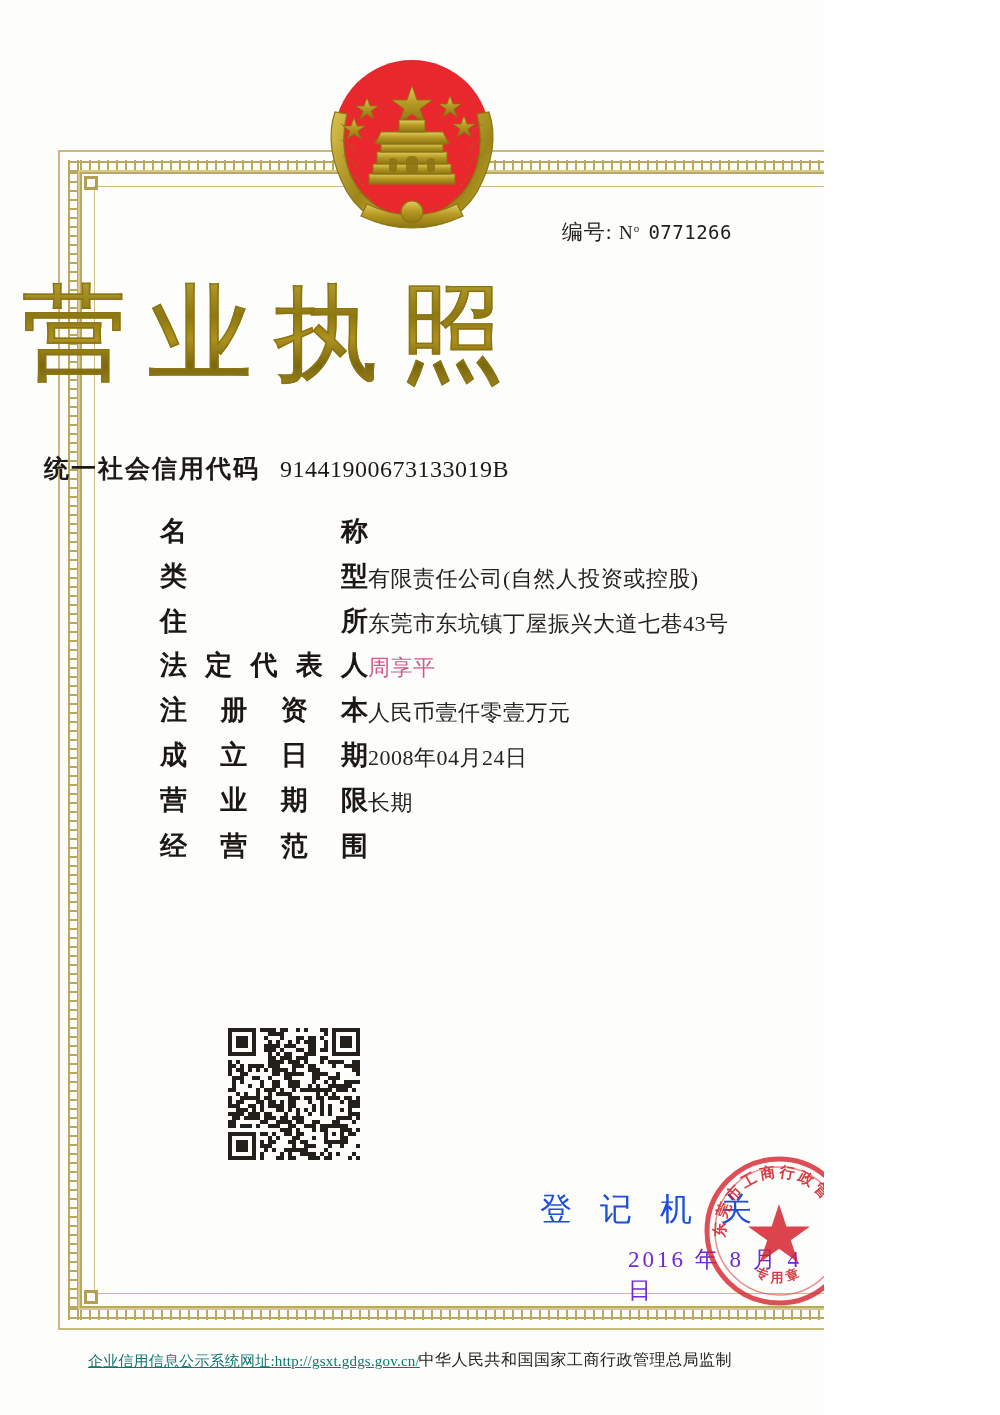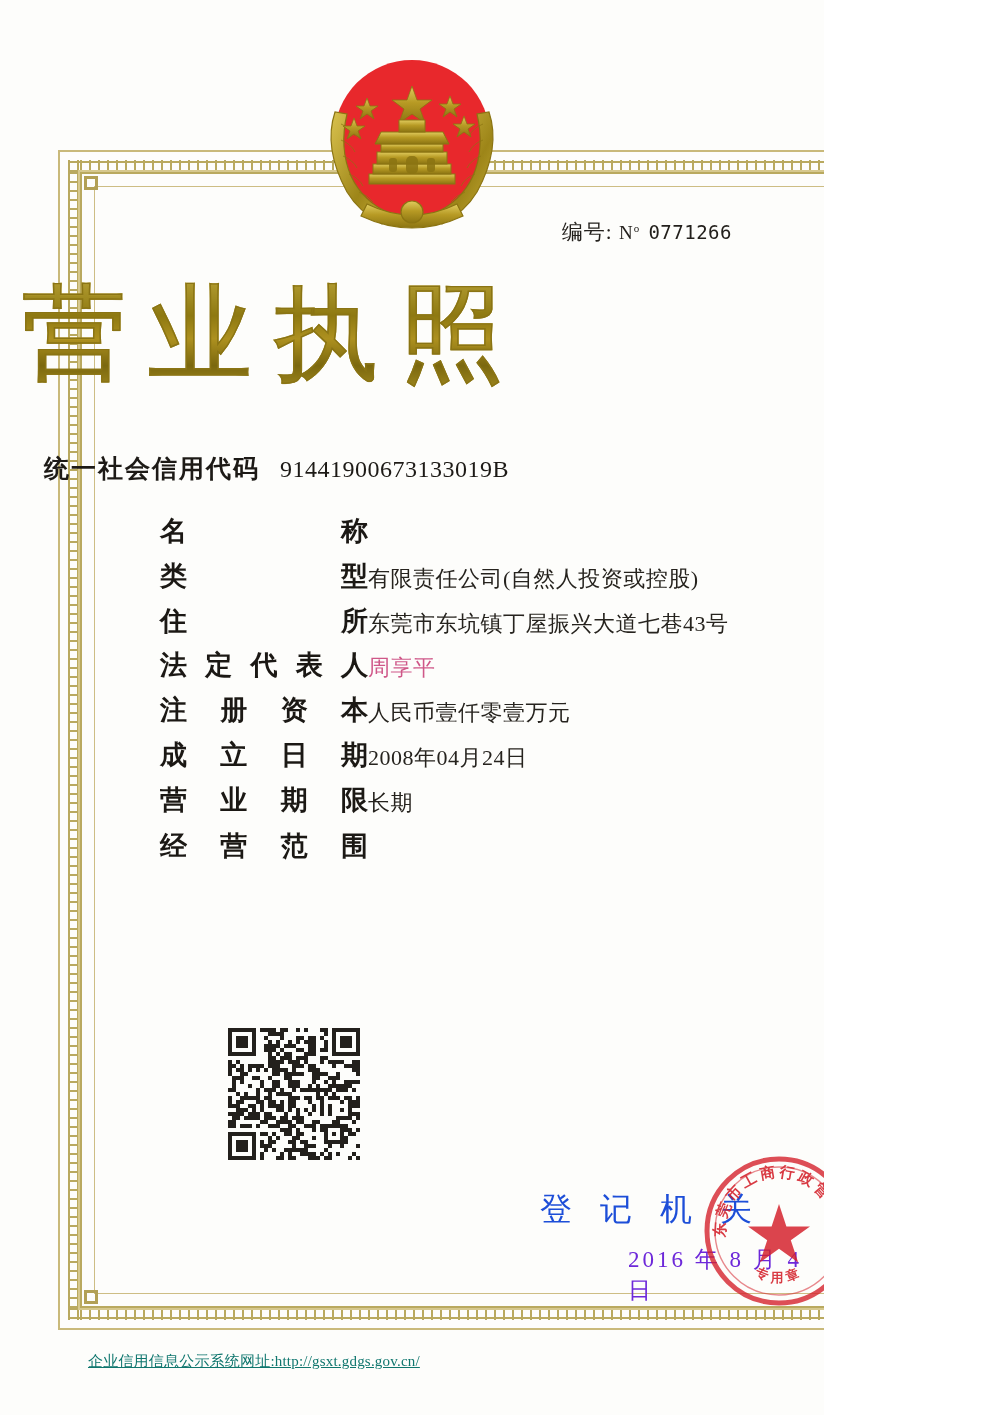--- a/index.html
+++ b/index.html
@@ -1009,14 +1009,15 @@
         <textPath href="#sealTopArc" startOffset="50%" text-anchor="middle">东莞市工商行政管理局</textPath>
       </text>
       <text fill="#d4202a" font-size="13" font-family="'Liberation Serif',serif" font-weight="bold" letter-spacing="4">
         <textPath href="#sealBotArc" startOffset="50%" text-anchor="middle">专用章</textPath>
       </text>
     </svg>
   </div>
 
 
   <div class="footer-left">企业信用信息公示系统网址:http://gsxt.gdgs.gov.cn/</div>
+  <div class="footer-right">中华人民共和国国家工商行政管理总局监制</div>
 
 </div>
 
 </body></html>

